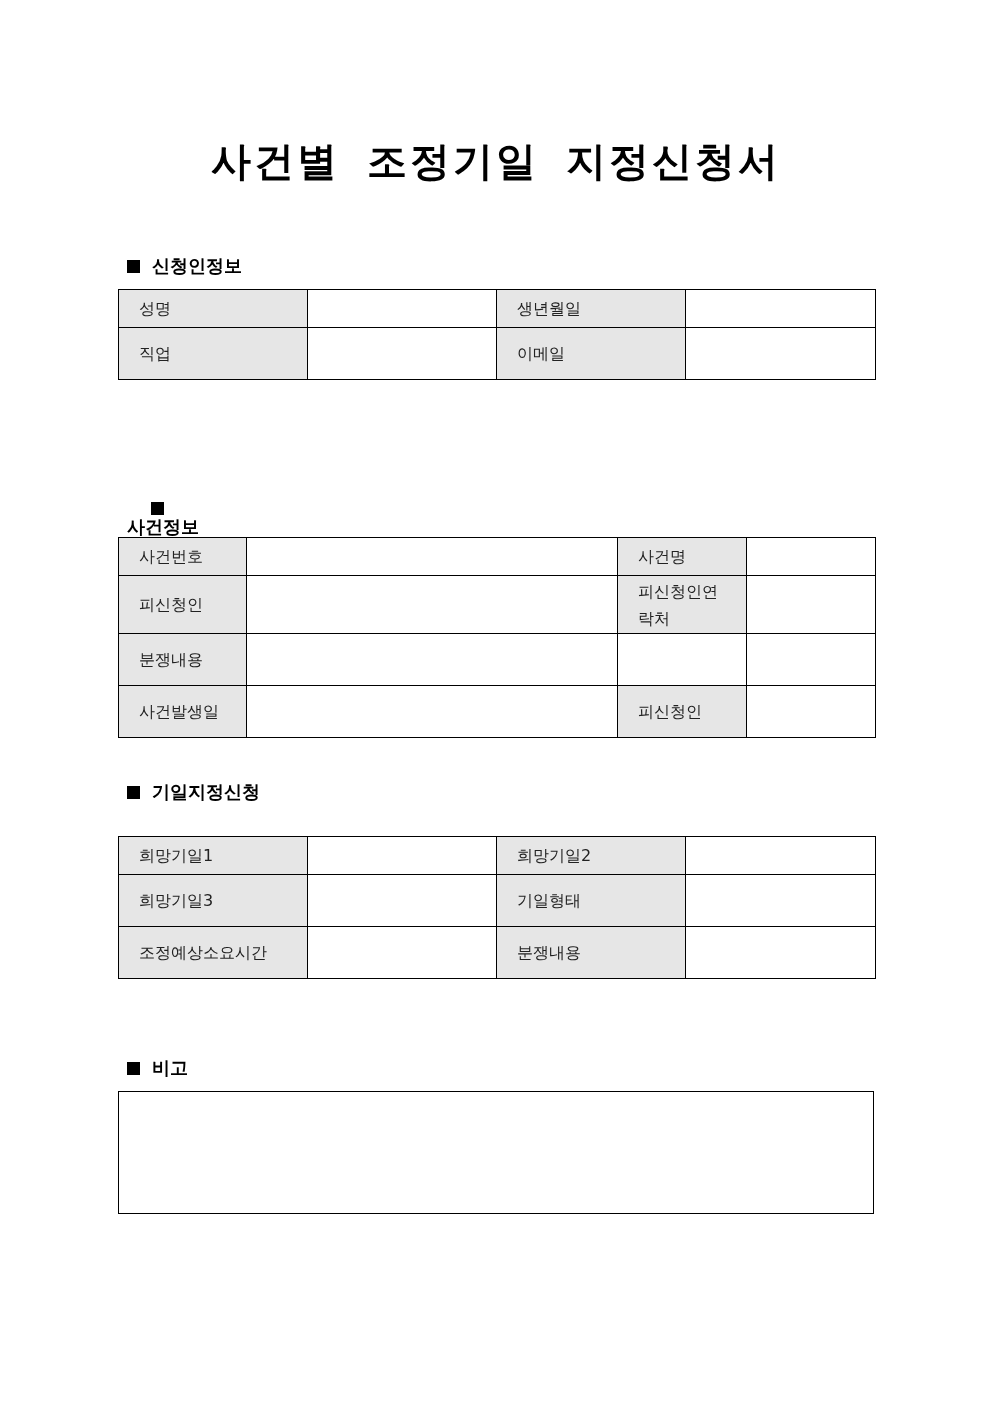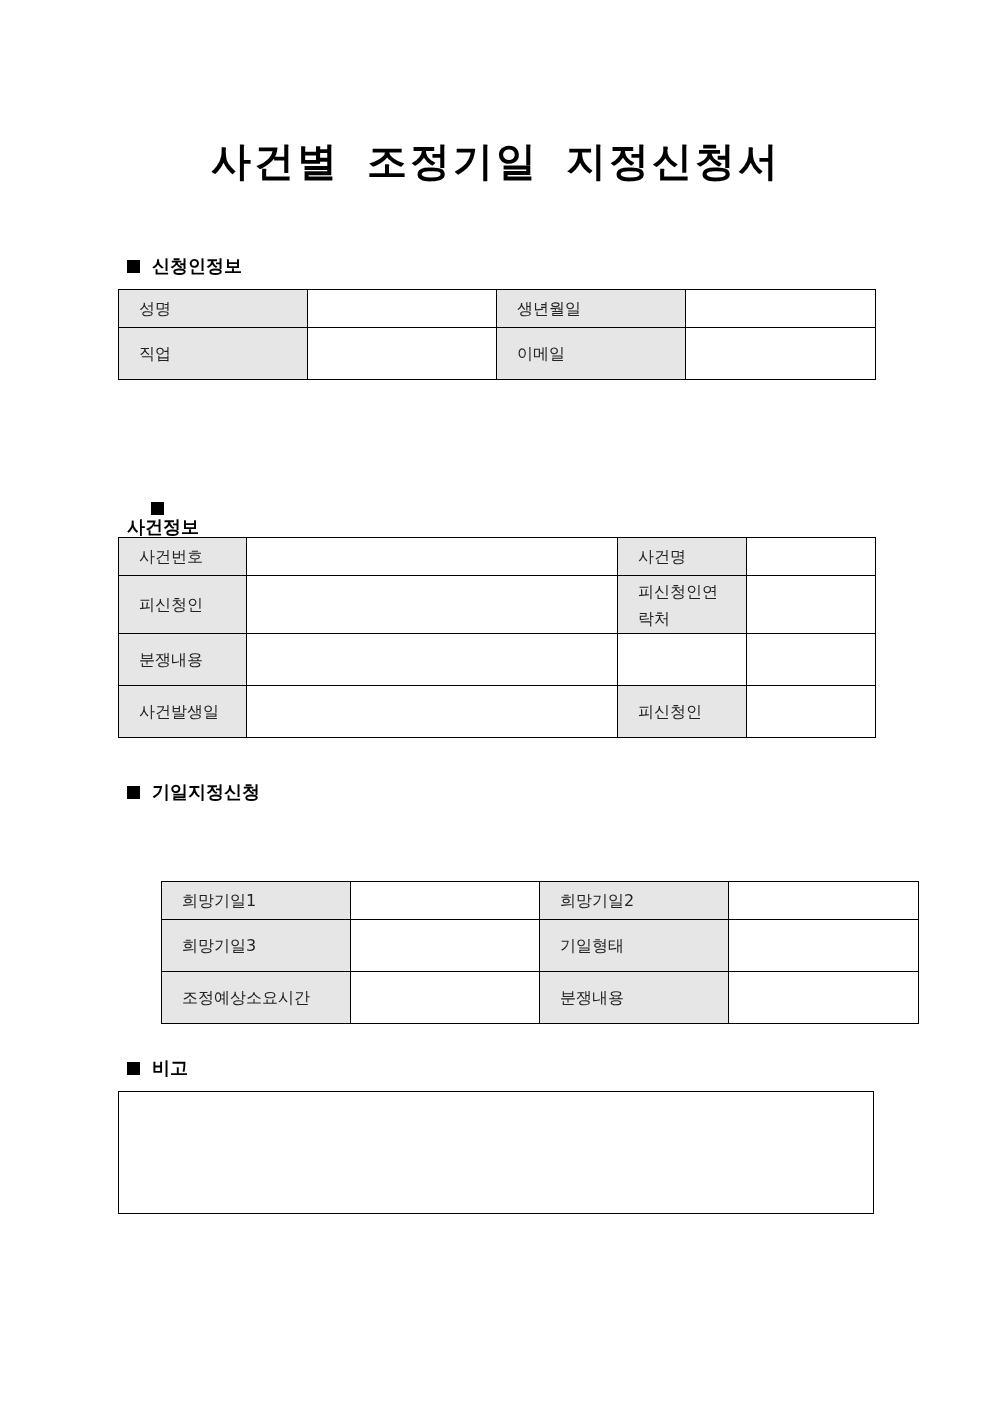--- a/index.html
+++ b/index.html
@@ -81,21 +81,21 @@
     <td class="label">피신청인</td>
     <td class="value"></td>
   </tr>
 </tbody>
   </table>
 
 <div class="section-heading" style="top:780px;">
   <span class="sq"></span>
   <span>기일지정신청</span>
 </div>
-<table class="form" style="top:881px;margin-left:43px;">
+<table class="form" style="top:836px;">
   <colgroup>
       <col style="width:189px">
       <col style="width:189px">
       <col style="width:189px">
       <col style="width:190px">
     </colgroup>
   <tbody>
       <tr style="height:38px">
     <td class="label">희망기일1</td>
     <td class="value"></td>

